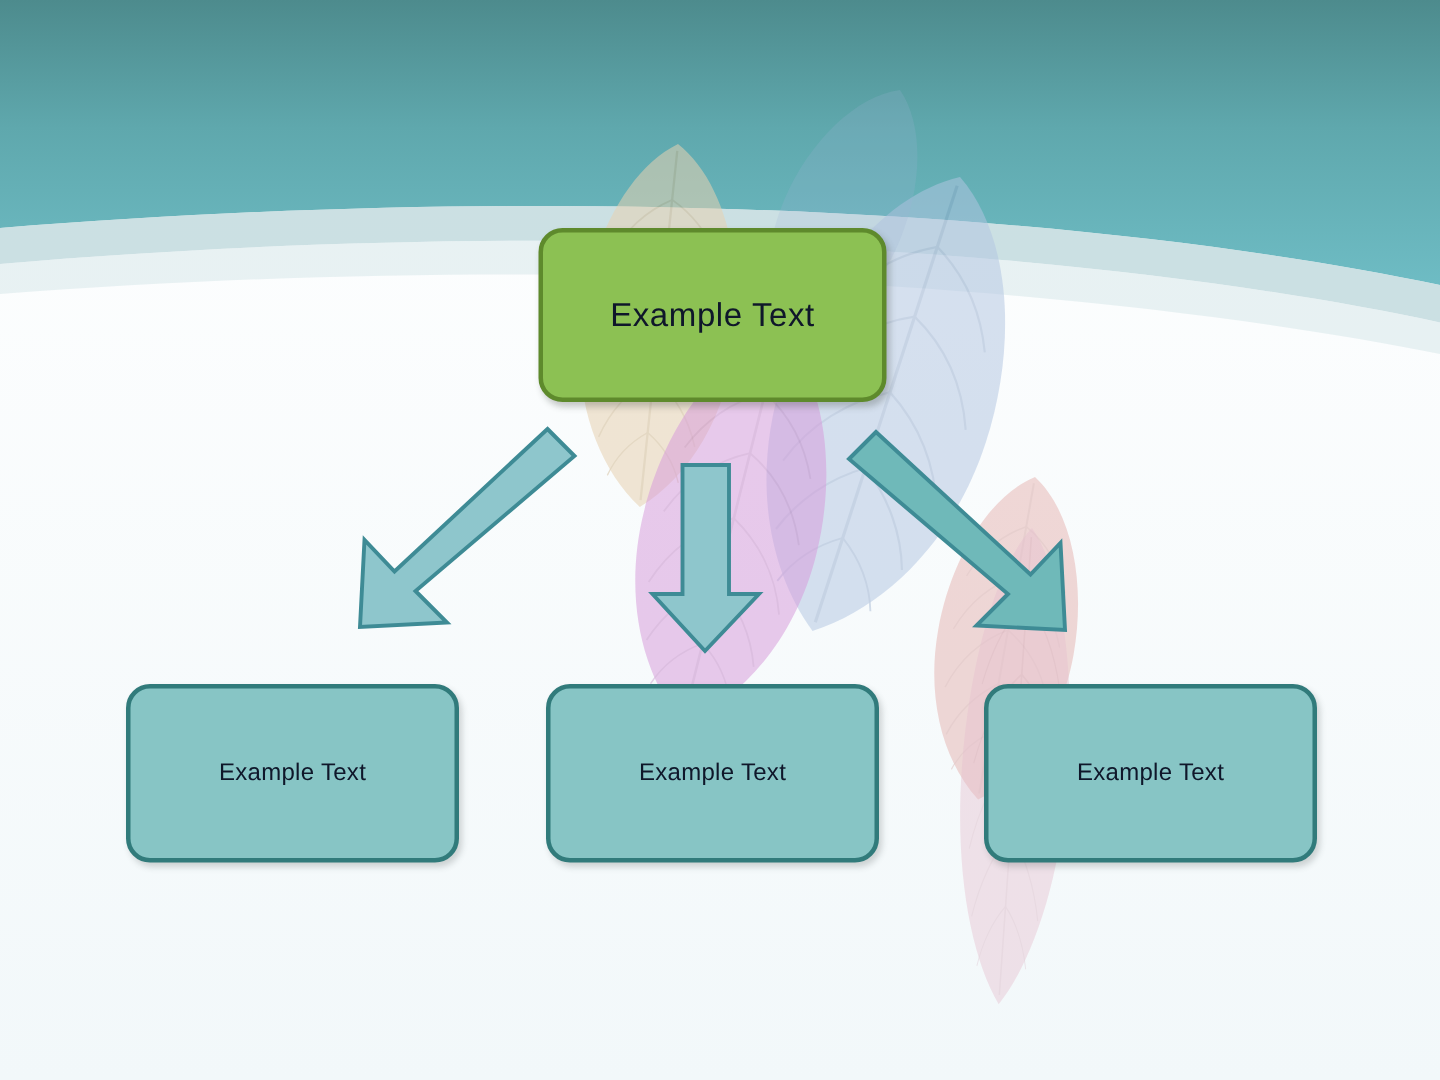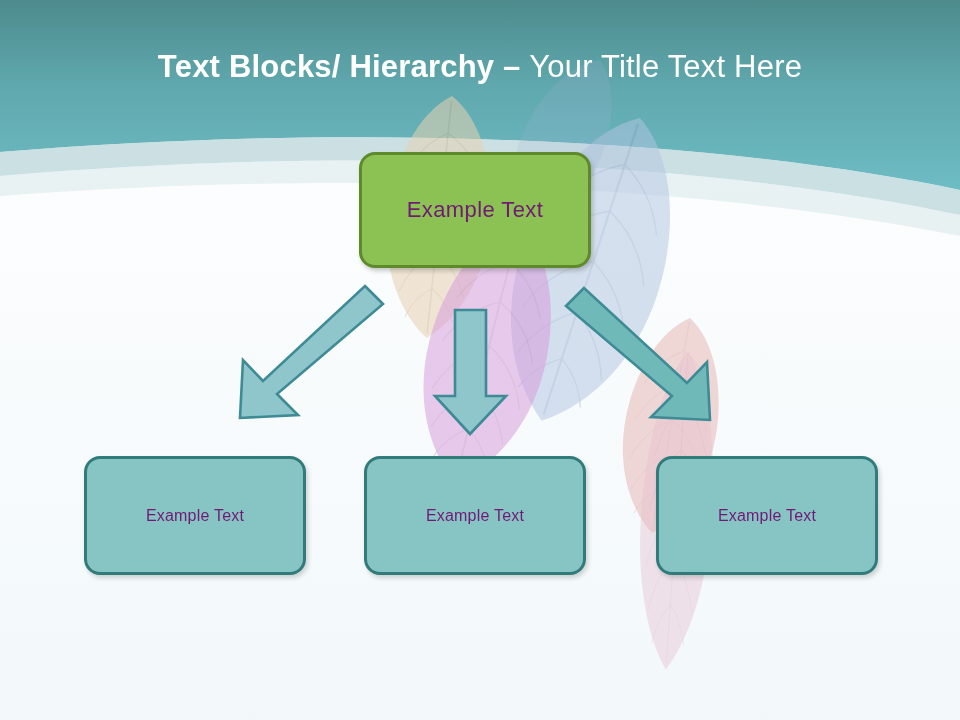--- a/index.html
+++ b/index.html
@@ -48,21 +48,21 @@
 
   
   .node {
     position: absolute;
     z-index: 5;
     box-sizing: border-box;
     display: flex;
     align-items: center;
     justify-content: center;
     text-align: center;
-    color: #701a75;
+    color: #0f172a;
     border-radius: 14px;
     cursor: default;
   }
   .node-label { pointer-events: none; }
 
   #node-root {
     left: 359px;
     top: 152px;
     width: 232px;
     height: 116px;
@@ -184,23 +184,20 @@
       <polygon points="365,286 383,304 277,394 298,415 240,418 243,360 263,381" fill="#8ec6cc" stroke="#3e8b95" stroke-width="2.6" stroke-linejoin="miter"></polygon>
     </g>
     <g>
       <polygon points="455,310 486,310 486,396 506,396 470,434 435,396 455,396" fill="#8ec6cc" stroke="#3e8b95" stroke-width="2.6" stroke-linejoin="miter"></polygon>
     </g>
     <g>
       <polygon points="584,288 566,306 672,396 651,417 710,420 707,362 687,383" fill="#6fb9b9" stroke="#3e8b95" stroke-width="2.6" stroke-linejoin="miter"></polygon>
     </g>
   </svg>
 
-  <div id="title">
-    <span class="t-strong">Text Blocks/ Hierarchy – </span><span class="t-light">Your Title Text Here</span>
-  </div>
 
   <div id="node-root" class="node">
     <span class="node-label">Example  Text</span>
   </div>
 
   <div id="node-child-1" class="node node-child">
     <span class="node-label">Example Text</span>
   </div>
 
   <div id="node-child-2" class="node node-child">

